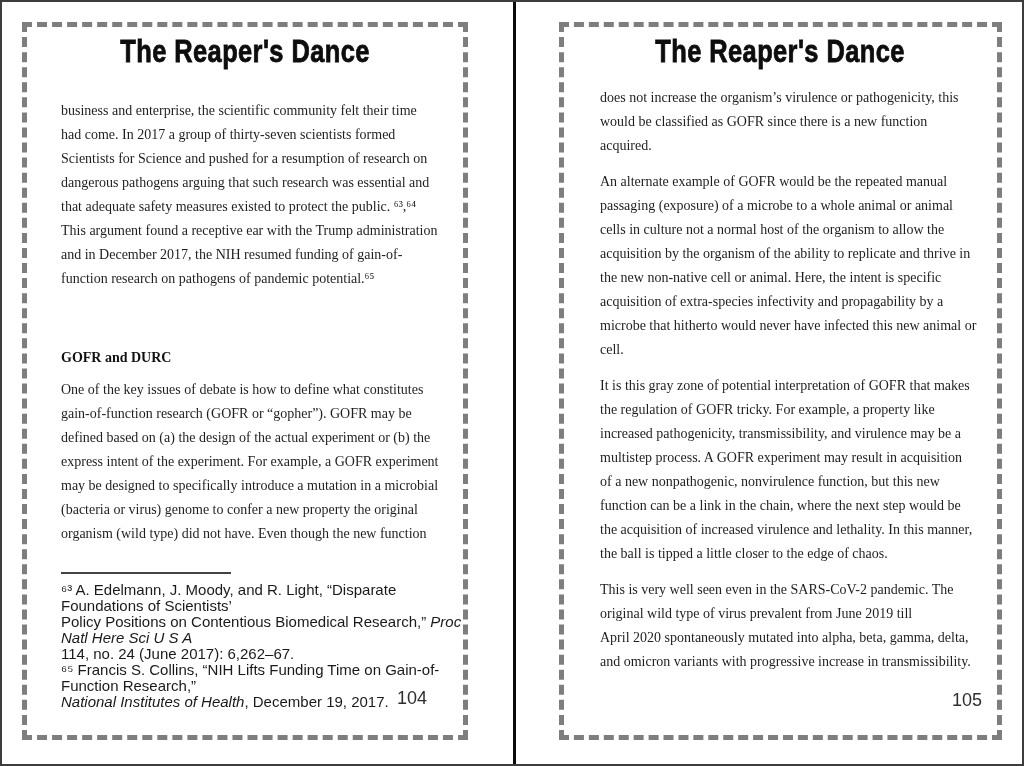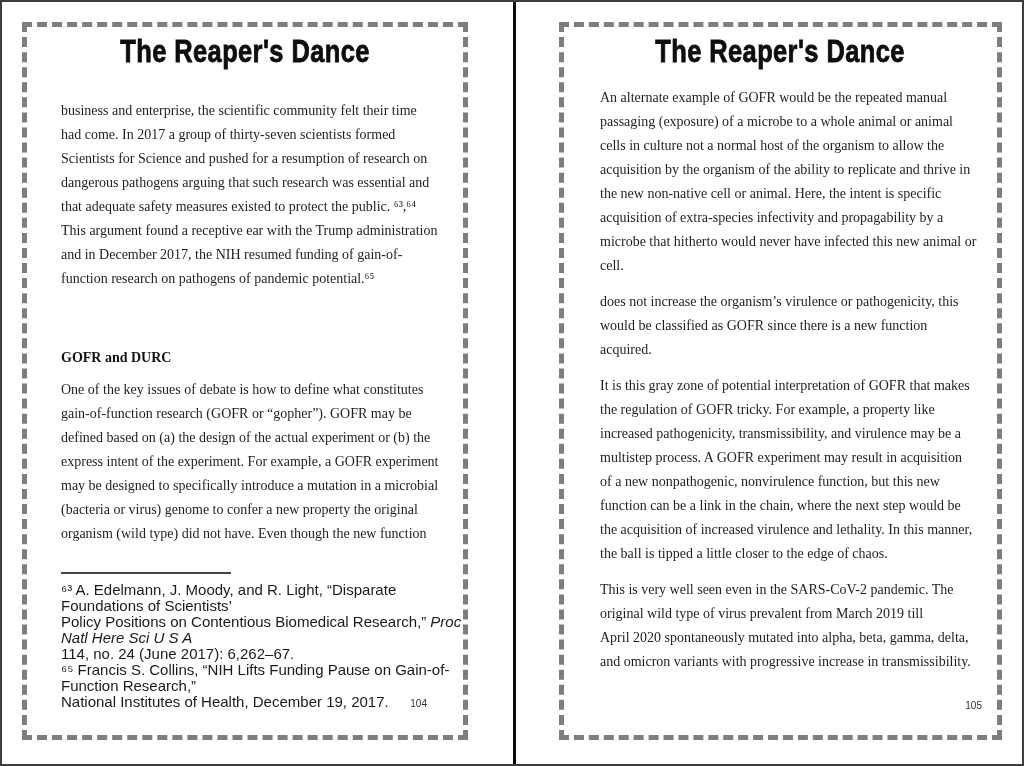--- a/index.html
+++ b/index.html
@@ -51,21 +51,21 @@
     margin:26px 0 8px 0;
   }
   .footnotes {
     font-family:"Liberation Sans", sans-serif; font-size:15px;
     line-height:16px; color:#1a1a1a;
   }
   .footnote { white-space:pre-line; }
 
   .pagenum {
     position:absolute; font-family:"Liberation Sans", sans-serif;
-    font-size:10px; color:#2e2e2e;
+    font-size:18px; color:#2e2e2e;
   }
   .left  .pagenum { right:36px; bottom:26px; }
   .right .pagenum { right:15px; bottom:24px;text-align:center; }
 </style>
 </head>
 <body>
 
 <div class="spread">
 
   <div class="page left">
@@ -88,55 +88,55 @@
 defined based on (a) the design of the actual experiment or (b) the
 express intent of the experiment. For example, a GOFR experiment
 may be designed to specifically introduce a mutation in a microbial
 (bacteria or virus) genome to confer a new property the original
 organism (wild type) did not have. Even though the new function</p>
         <hr class="fn-sep">
         <div class="footnotes">
           <div class="footnote"><span>⁶³ A. Edelmann, J. Moody, and R. Light, “Disparate Foundations of Scientists’
 Policy Positions on Contentious Biomedical Research,” </span><span style="font-style: italic;">Proc Natl Here Sci U S A</span><span>
 114, no. 24 (June 2017): 6,262–67.</span></div>
-          <div class="footnote"><span>⁶⁵ Francis S. Collins, “NIH Lifts Funding Pause on Gain-of-Function Research,”
-</span><span style="">National Institutes of Health</span><span>, December 19, 2017.</span></div>
+          <div class="footnote"><span>⁶⁵ Francis S. Collins, “NIH Lifts Funding Time on Gain-of-Function Research,”
+</span><span style="font-style: italic;">National Institutes of Health</span><span>, December 19, 2017.</span></div>
         </div>
       </div>
       <div class="pagenum">104</div>
     </div>
   </div>
 
   <div class="page right">
     <div class="frame">
       <div class="header">
         <span class="t">The Reaper's Dance</span>
       </div>
       <div class="body">
+        <p class="para">does not increase the organism’s virulence or pathogenicity, this
+would be classified as GOFR since there is a new function
+acquired.</p>
         <p class="para">An alternate example of GOFR would be the repeated manual
 passaging (exposure) of a microbe to a whole animal or animal
 cells in culture not a normal host of the organism to allow the
 acquisition by the organism of the ability to replicate and thrive in
 the new non-native cell or animal. Here, the intent is specific
 acquisition of extra-species infectivity and propagability by a
 microbe that hitherto would never have infected this new animal or
 cell.</p>
-        <p class="para">does not increase the organism’s virulence or pathogenicity, this
-would be classified as GOFR since there is a new function
-acquired.</p>
         <p class="para">It is this gray zone of potential interpretation of GOFR that makes
 the regulation of GOFR tricky. For example, a property like
 increased pathogenicity, transmissibility, and virulence may be a
 multistep process. A GOFR experiment may result in acquisition
 of a new nonpathogenic, nonvirulence function, but this new
 function can be a link in the chain, where the next step would be
 the acquisition of increased virulence and lethality. In this manner,
 the ball is tipped a little closer to the edge of chaos.</p>
         <p class="para">This is very well seen even in the SARS-CoV-2 pandemic. The
-original wild type of virus prevalent from March 2019 till
+original wild type of virus prevalent from June 2019 till
 April 2020 spontaneously mutated into alpha, beta, gamma, delta,
 and omicron variants with progressive increase in transmissibility.</p>
       </div>
       <div class="pagenum">105</div>
     </div>
   </div>
 
 </div>
 
 </body></html>

